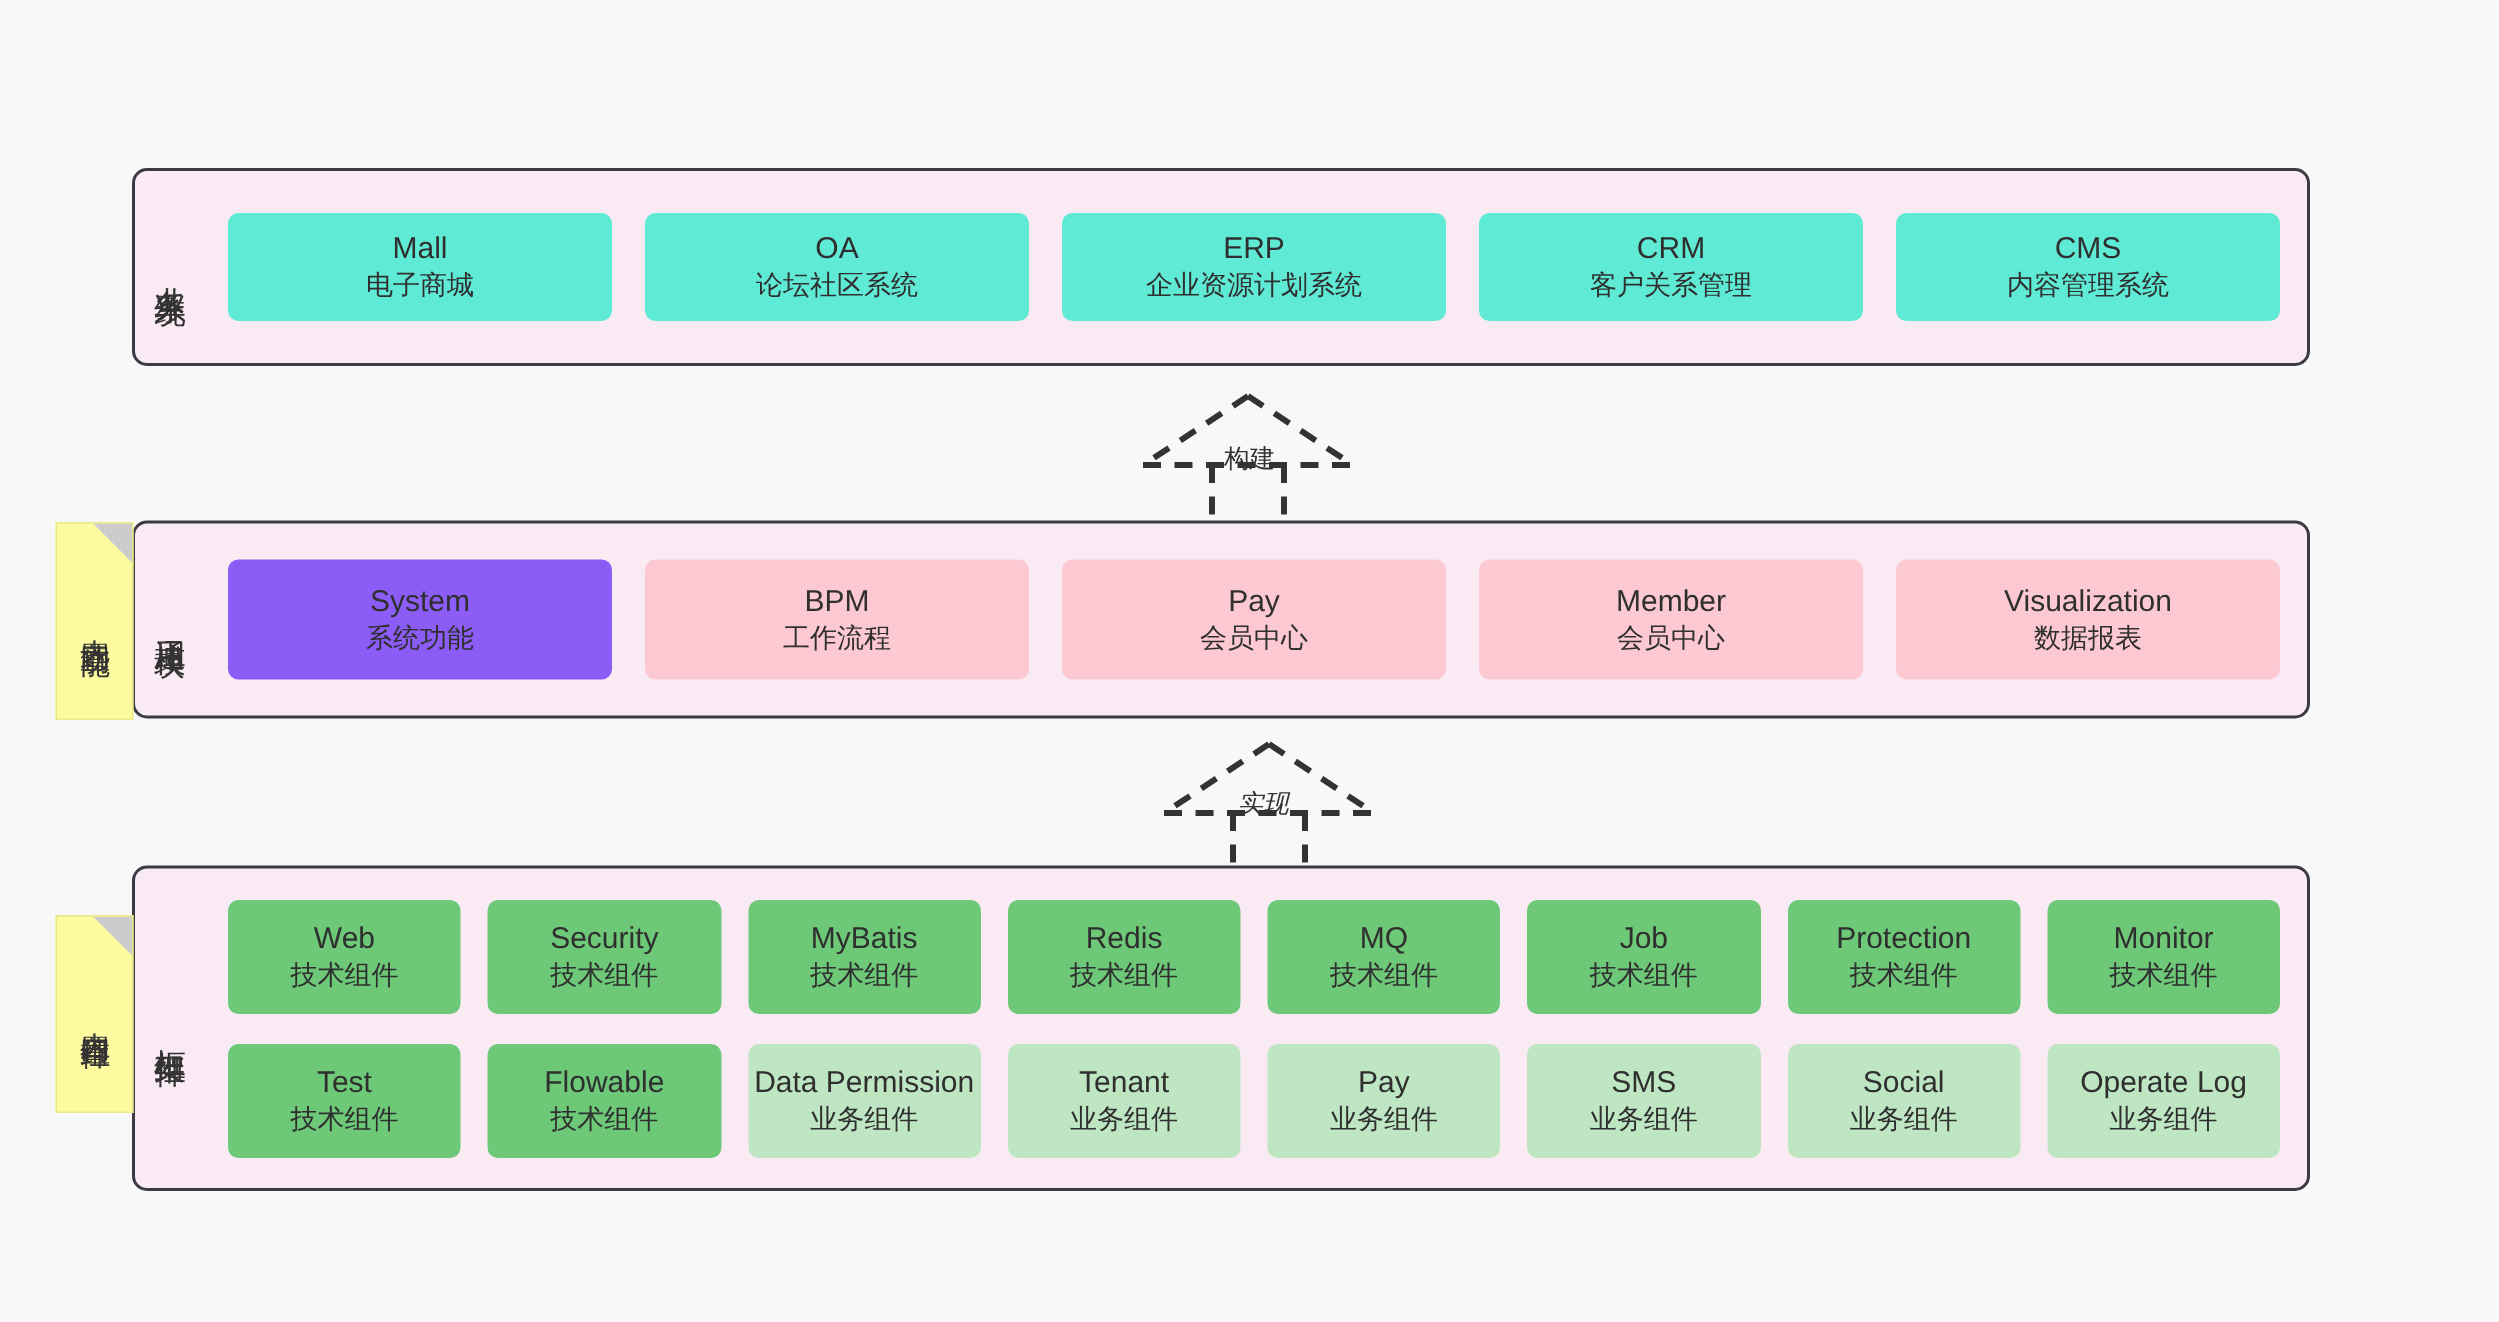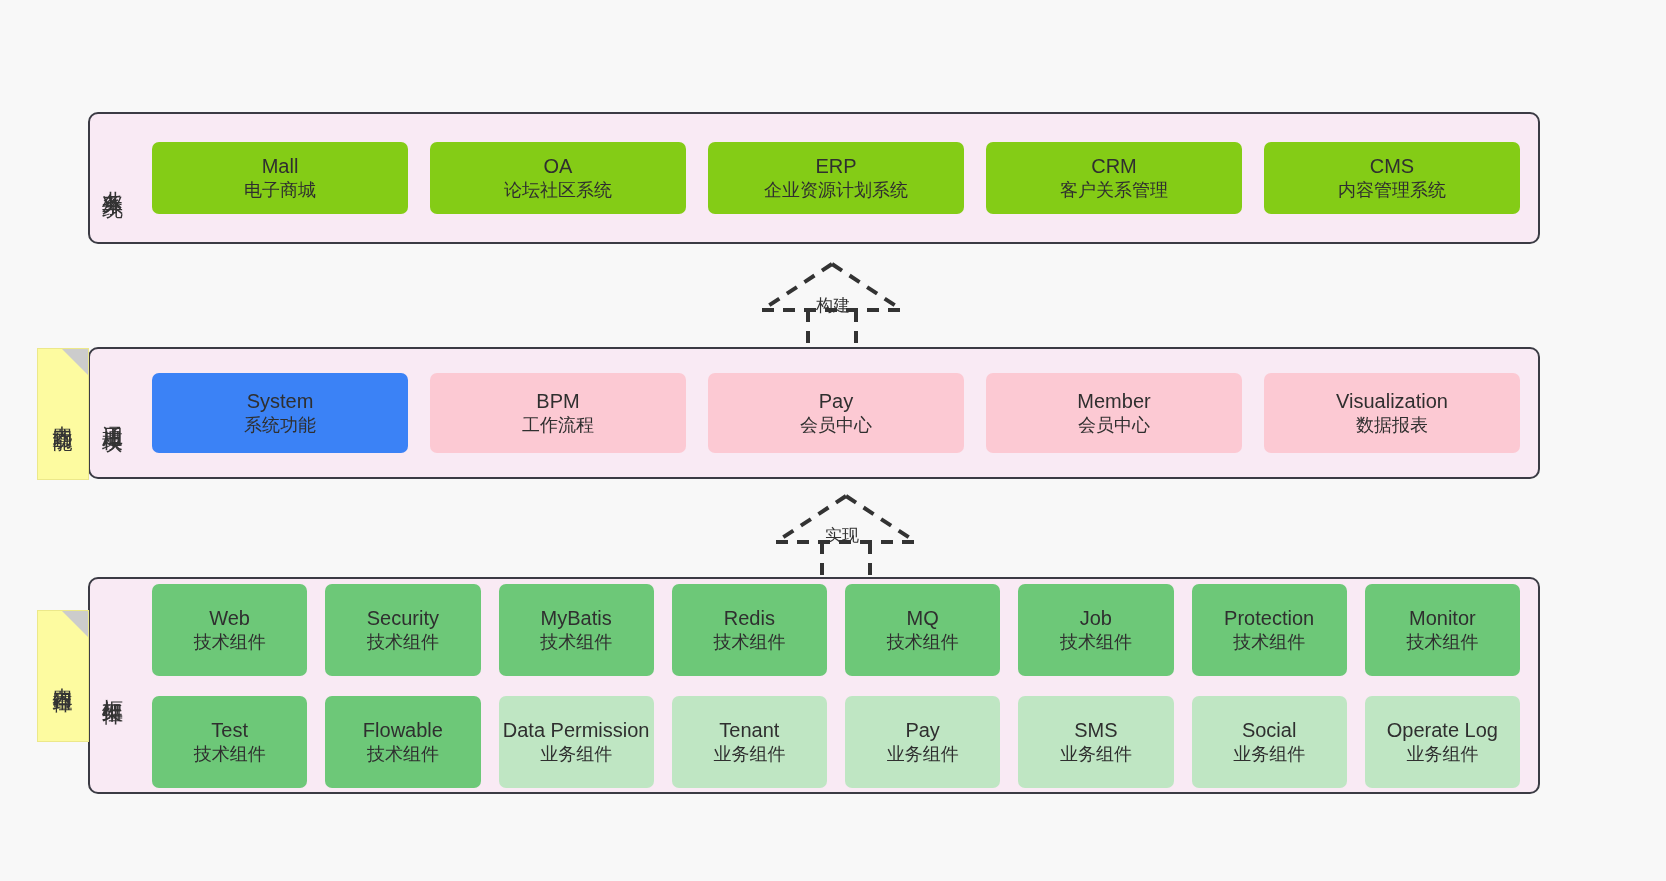--- a/index.html
+++ b/index.html
@@ -78,34 +78,34 @@
   .cell .t1 {
     font-size: 20px;
     color: #2f2f2f;
   }
   .cell .t2 {
     font-size: 18px;
     color: #2f2f2f;
   }
 
   
-  .c-blue        { background: #84cc16; }
-  .c-red         { background: #3b82f6; }
+  .c-blue        { background: #5eead4; }
+  .c-red         { background: #8b5cf6; }
   .c-pink        { background: #fcc9d3; }
   .c-green       { background: #6dc878; }
   .c-lightgreen  { background: #bfe6c3; }
 
   
   #band-business { left: 88px;  top: 112px; width: 1452px; height: 132px; }
   #band-modules  { left: 88px;  top: 347px; width: 1452px; height: 132px; }
   #band-framework{ left: 88px;  top: 577px; width: 1452px; height: 217px; }
 
   #band-business  .row { height: 72px; }
   #band-modules   .row { height: 80px; }
-  #band-framework .row { height: 92px; gap: 18px; }
+  #band-framework .row { height: 76px; gap: 18px; }
 
   
   .sticky {
     position: absolute;
     box-sizing: border-box;
     background: #fdfba0;
     border: 1px solid #ece88a;
     display: flex;
     align-items: center;
     justify-content: center;
@@ -138,21 +138,21 @@
   .gen-label {
     position: absolute;
     font-size: 17px;
     color: #333333;
     background: transparent;
     white-space: nowrap;
   }
   #arrow-build { left: 742px; top: 252px; width: 180px; height: 96px; }
   #label-build { left: 816px; top: 294px; }
   #arrow-implement { left: 756px; top: 484px; width: 180px; height: 96px; }
-  #label-implement { left: 825px; top: 524px; }
+  #label-implement { left: 825px; top: 524px; font-style: italic; }
 </style>
 </head>
 <body>
 
 <div class="canvas">
 
   <div class="band" id="band-business">
     <div class="band-title">业务系统</div>
     <div class="band-body">
       <div class="row" id="row-business">

